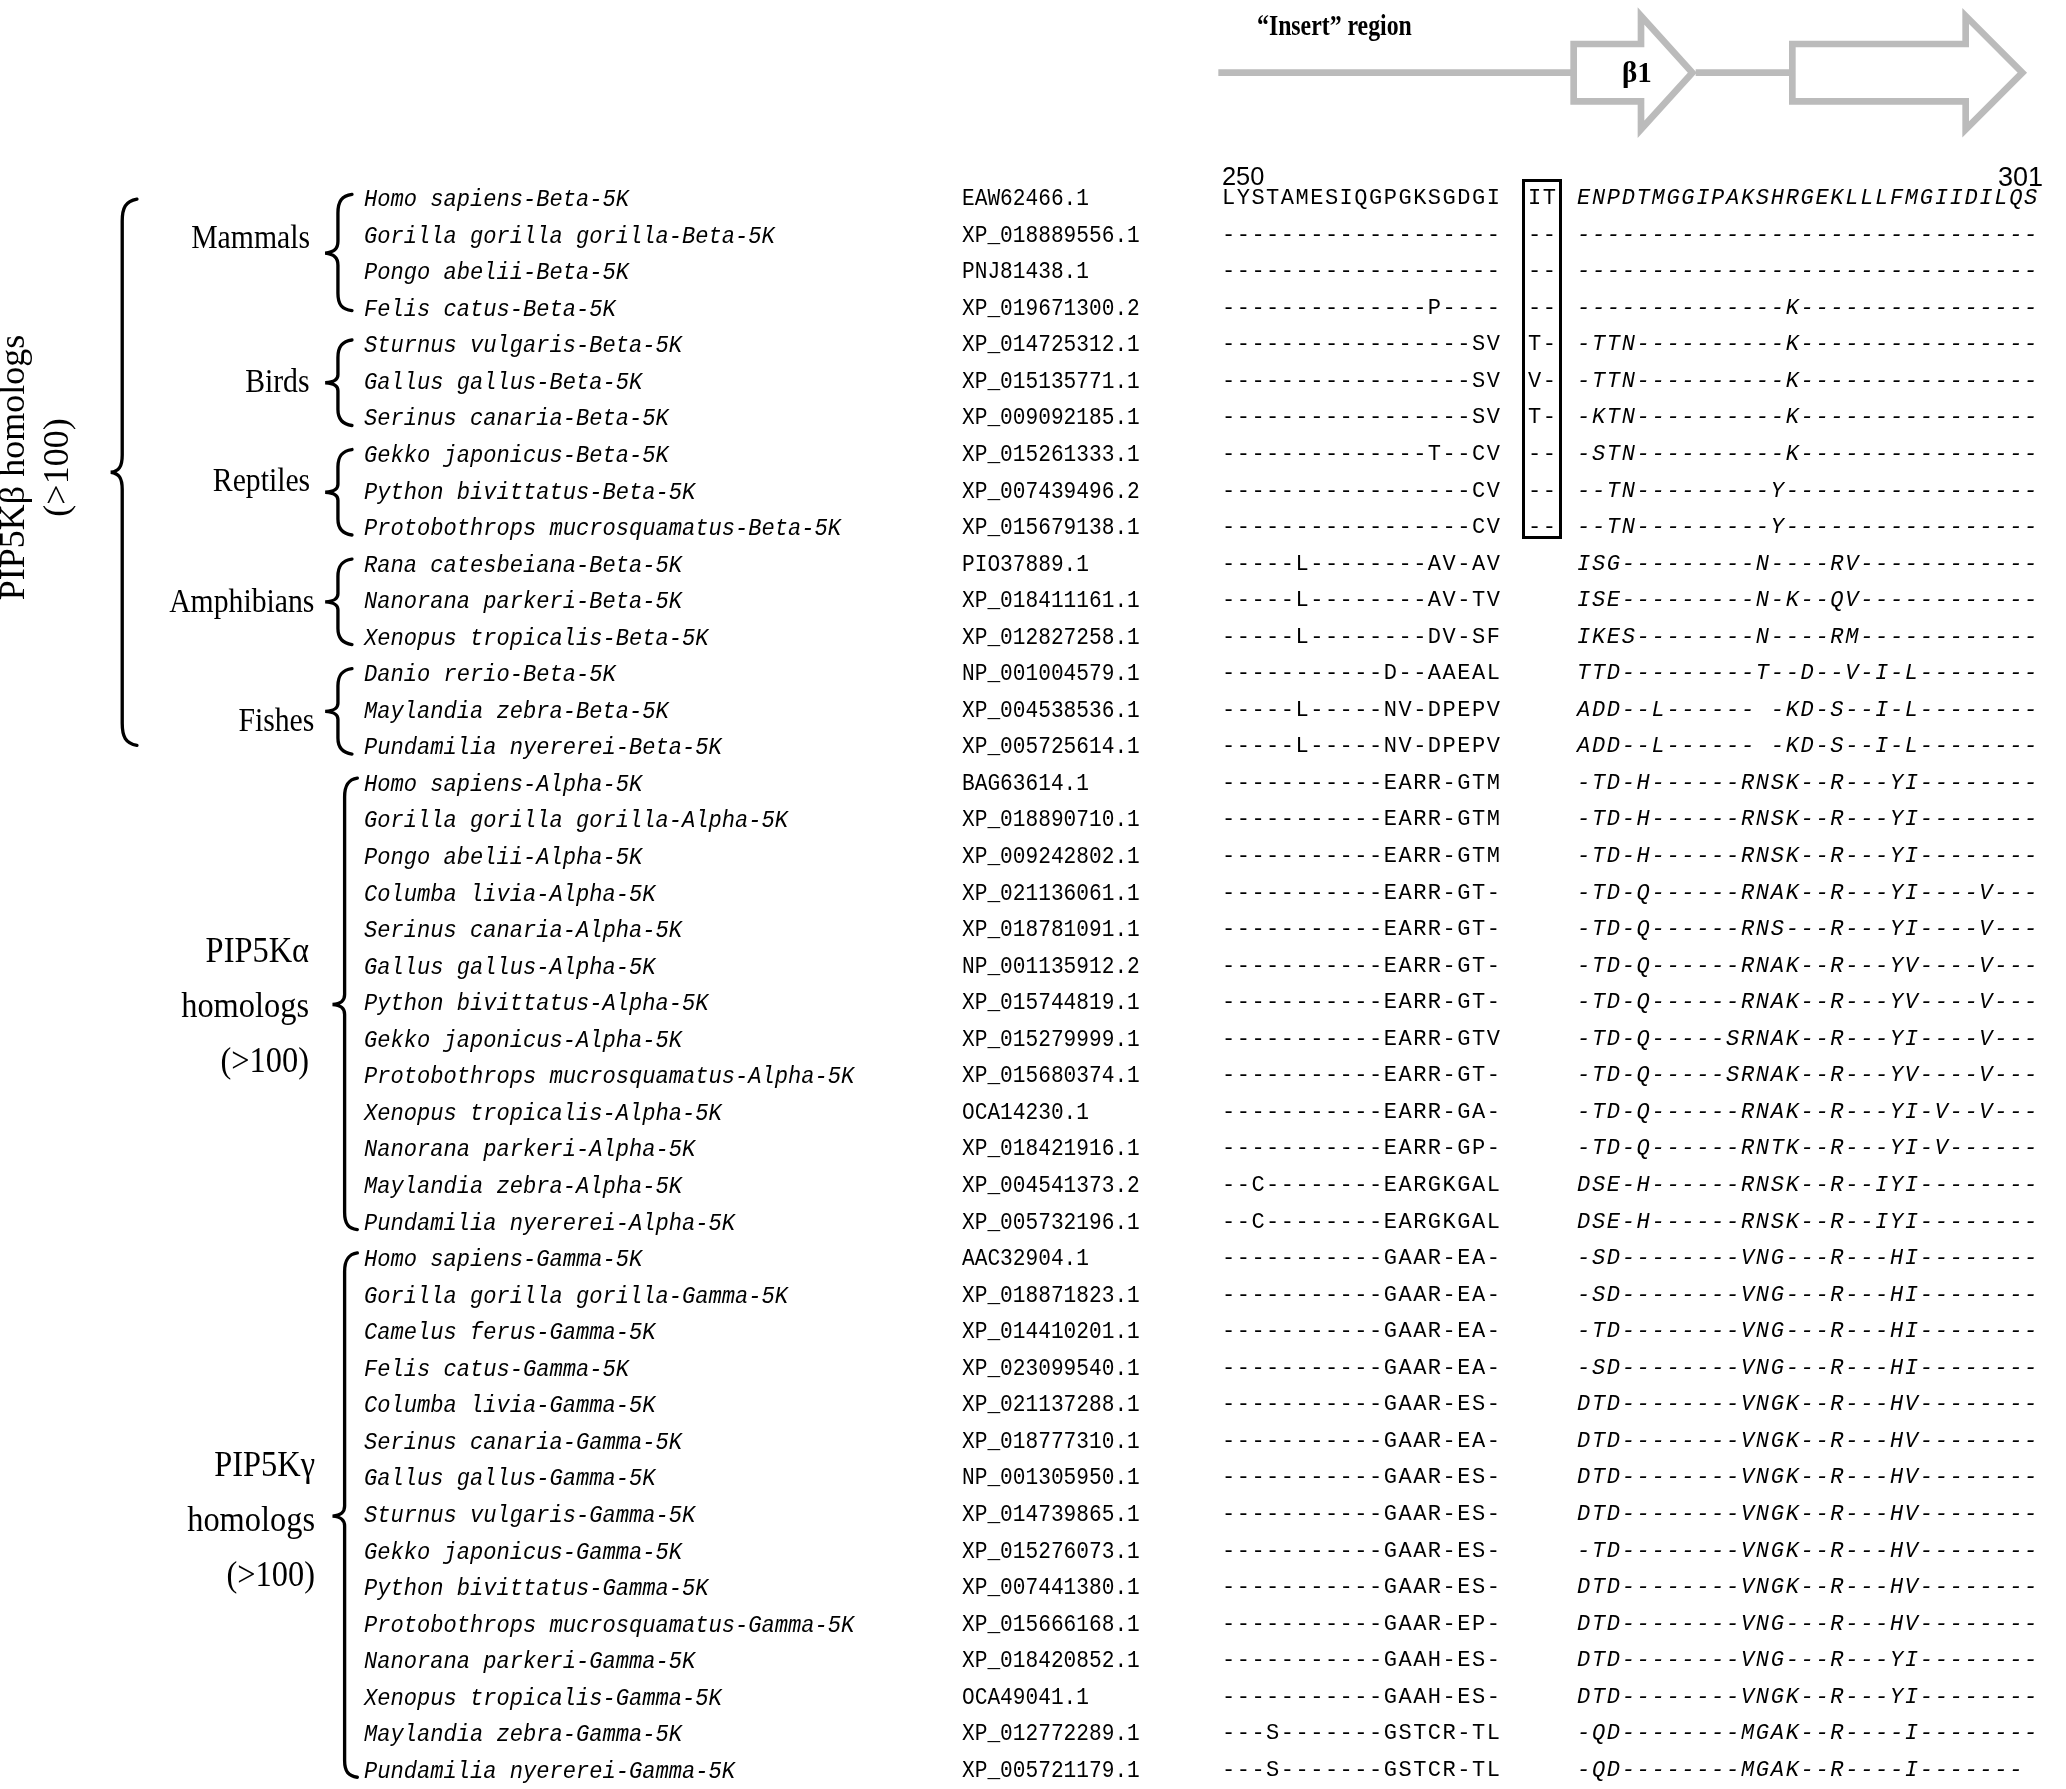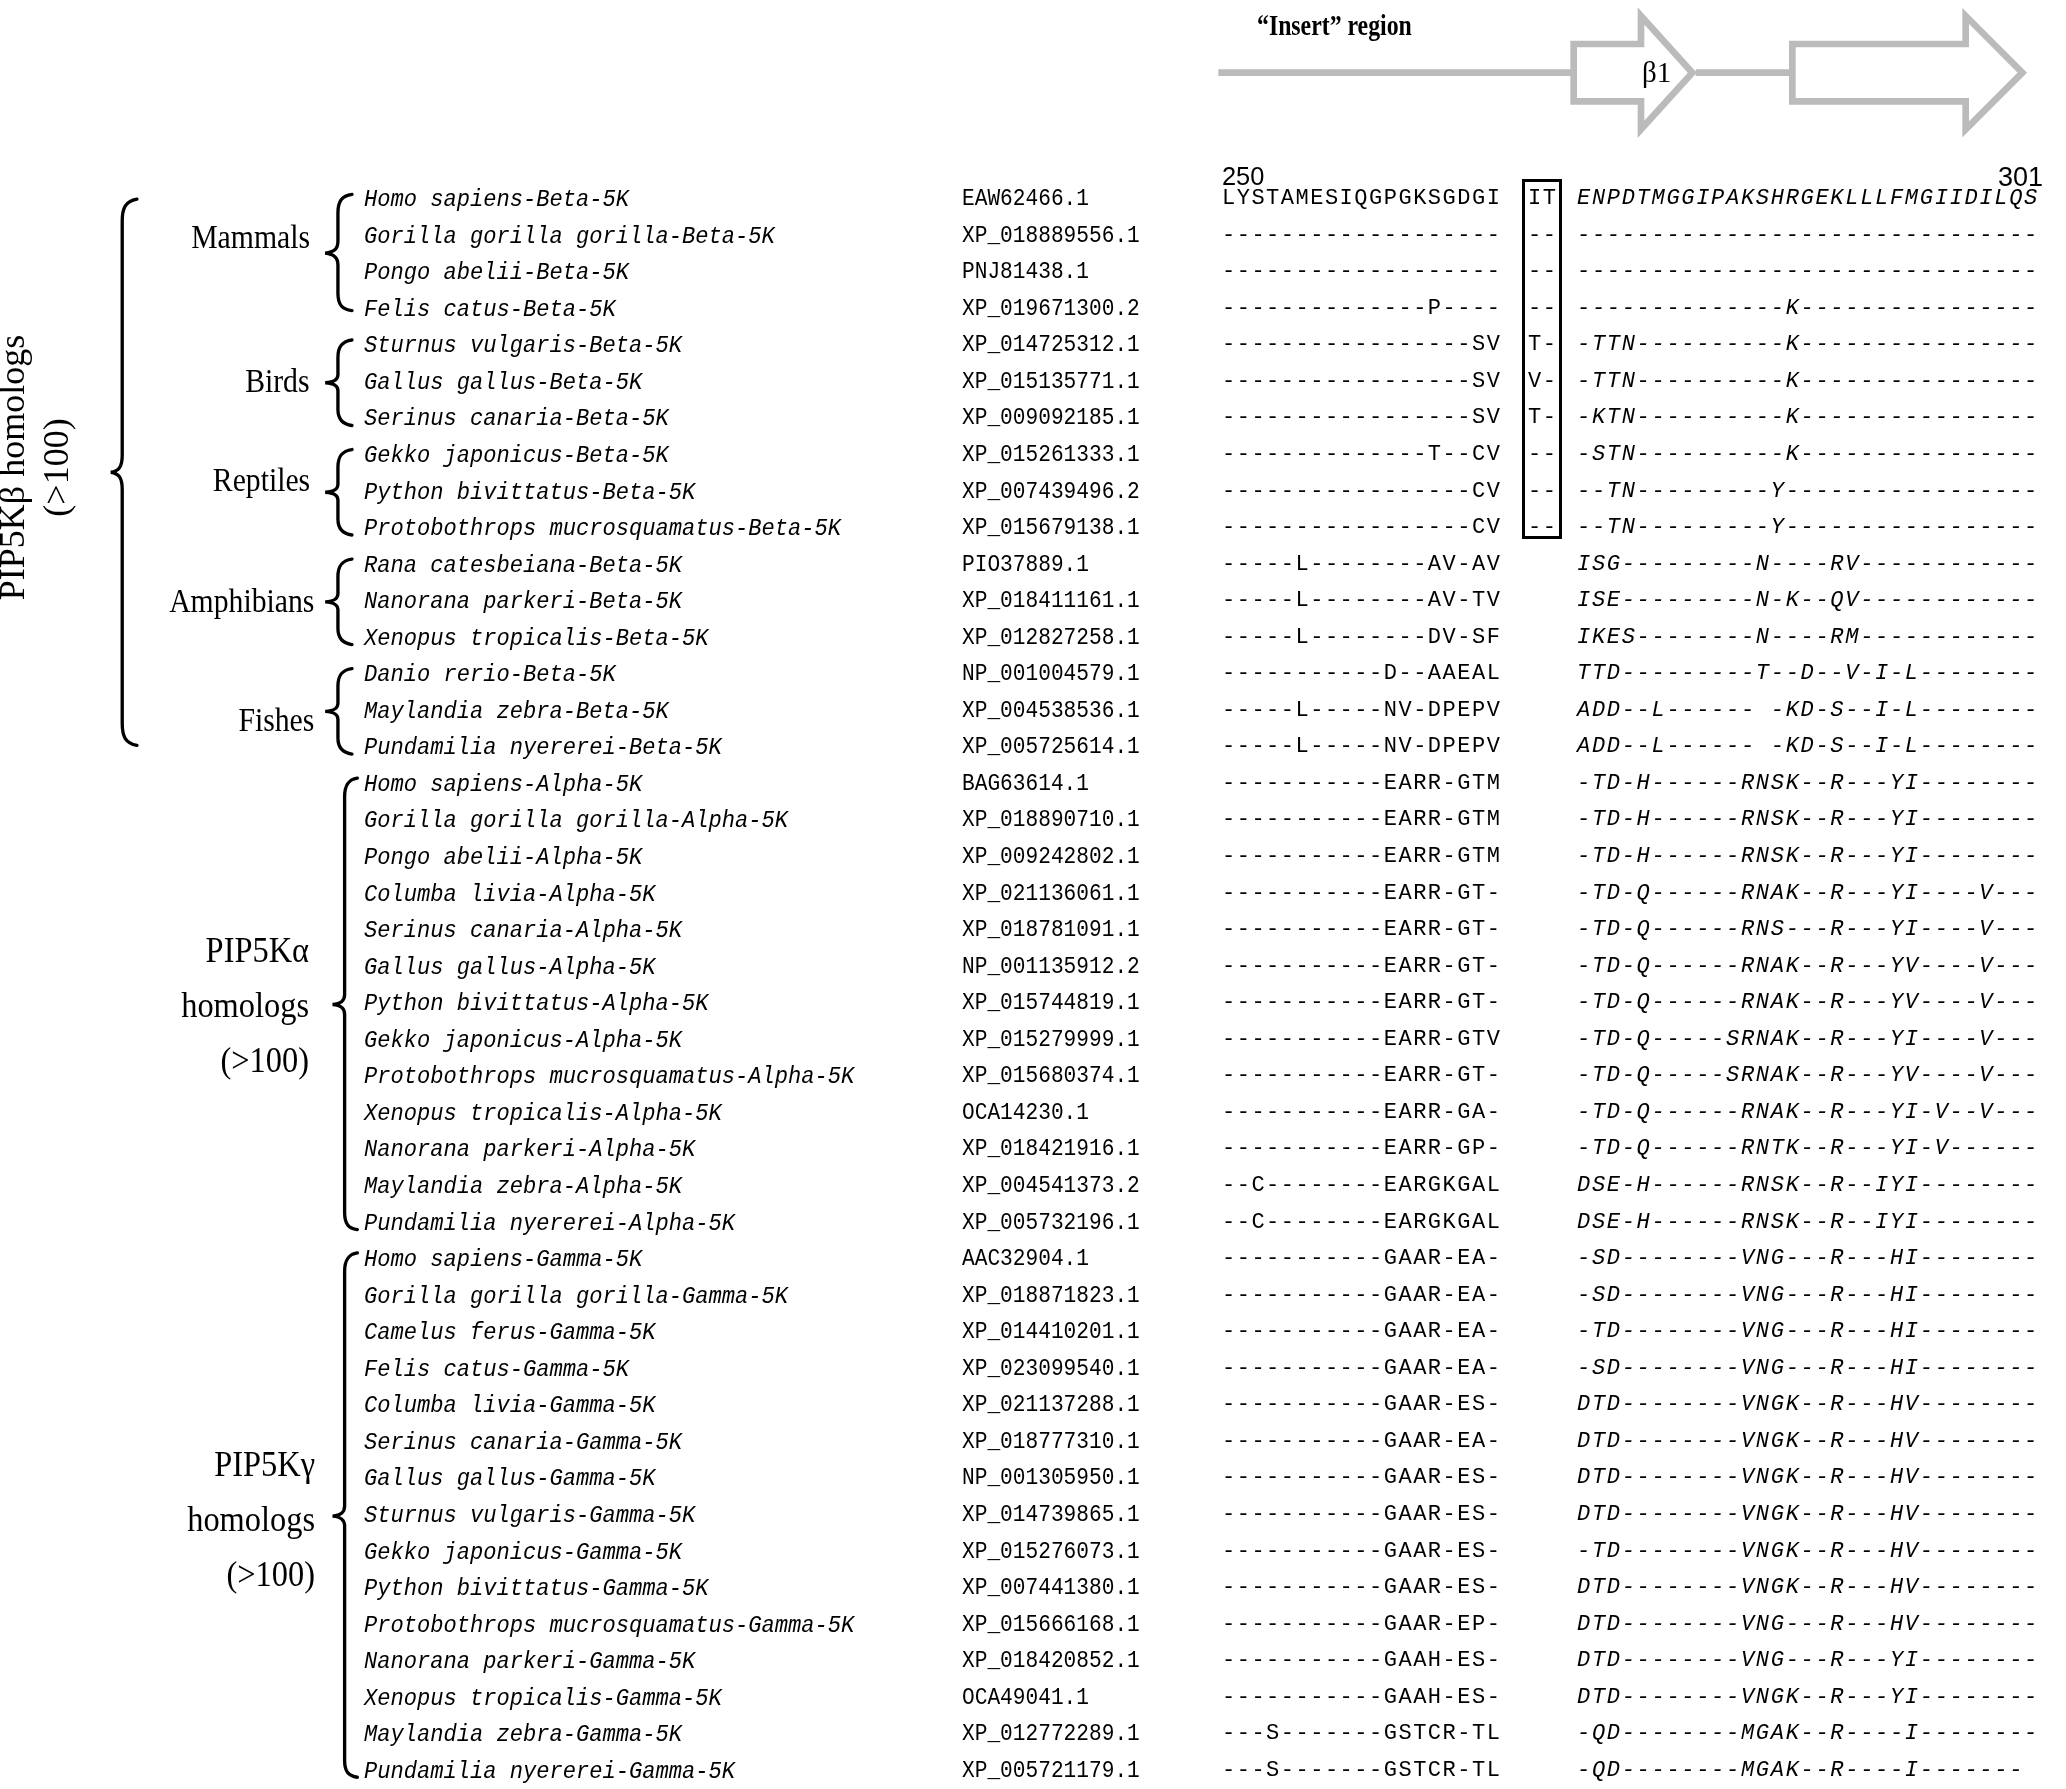--- a/index.html
+++ b/index.html
@@ -37,21 +37,21 @@
 
   <line x1="1824" y1="109" x2="2357" y2="109" stroke="#bbbbbb" stroke-width="10"></line>
 
   <polygon points="2357,66 2458,66 2458,24 2535,109 2458,194 2458,152 2357,152" fill="#ffffff" stroke="#bbbbbb" stroke-width="10" stroke-linejoin="miter"></polygon>
 
   <line x1="2540" y1="109" x2="2685" y2="109" stroke="#bbbbbb" stroke-width="10"></line>
 
   <polygon points="2685,66 2945,66 2945,24 3030,109 2945,194 2945,152 2685,152" fill="#ffffff" stroke="#bbbbbb" stroke-width="10" stroke-linejoin="miter"></polygon>
 </svg>
 <div id="insert-label" class="abs serif">“Insert” region</div>
-<div class="abs serif" style="left:1622px; top:56px; font-size:29px; font-weight:normal;margin-left:20px;">β1</div>
+<div class="abs serif" style="left:1622px; top:56px; font-size:29px; font-weight:bold;">β1</div>
 <div id="pos-start" class="abs sans">250</div>
 <div id="pos-end" class="abs sans">301</div>
 
 <svg id="braces-svg" class="abs" width="374" height="1790" viewBox="0 0 560 2678">
   <g fill="none" stroke="#000" stroke-width="5" stroke-linecap="round">
 
     <path d="M205,297 C188,300 183,310 183,330 L183,680 C183,698 178,704 166,706 C178,708 183,714 183,732 L183,1082 C183,1102 188,1112 205,1115"></path>
 
     <path d="M527,290 C512,292 506,300 506,318 L506,360 C506,372 500,376 487,378 C500,380 506,384 506,396 L506,438 C506,455 512,462 527,464"></path>
 

